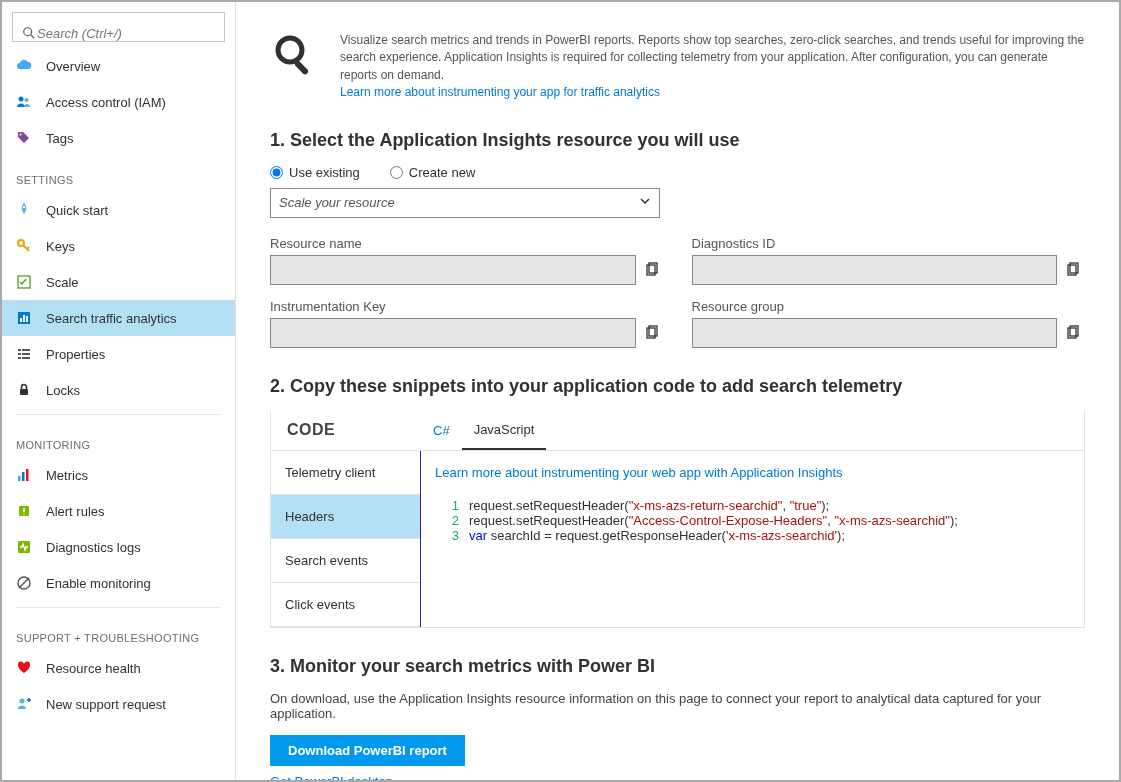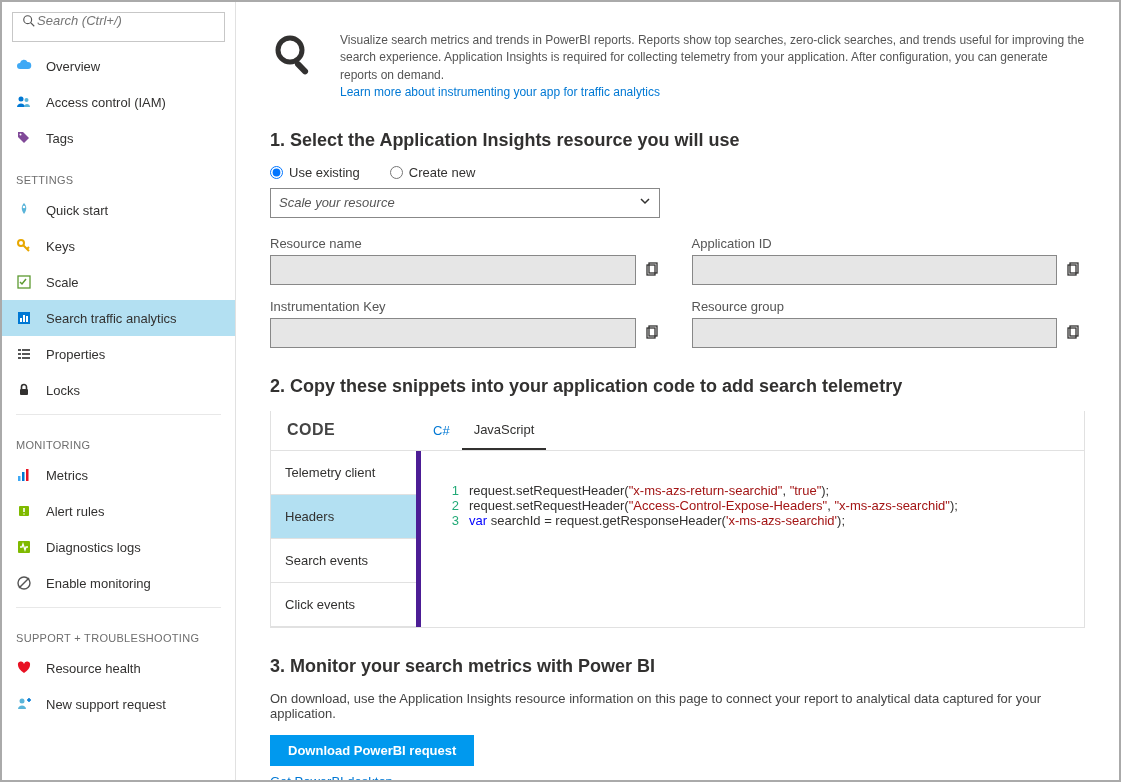--- a/index.html
+++ b/index.html
@@ -1,20 +1,20 @@
 <!DOCTYPE html>
 <html><head>
 <meta charset="utf-8">
 <style>
 * { box-sizing: border-box; margin: 0; padding: 0; font-family: "Segoe UI", Arial, sans-serif; }
 body { background: #fff; color: #323130; font-size: 13px; }
 .frame { width: 1121px; height: 782px; border: 2px solid #aaa; display: flex; overflow: hidden; }
 .sidebar { width: 234px; border-right: 1px solid #e1e1e1; display: flex; flex-direction: column; background: #fff; }
 .search-wrap { padding: 10px 10px 6px 10px; }
-.search-box { display: flex; align-items: flex-start; height: 30px; border: 1px solid #c7c7c7; padding: 0 8px; background: #fff; }
+.search-box { display: flex; align-items: flex-end; height: 30px; border: 1px solid #c7c7c7; padding: 0 8px; background: #fff; }
 .search-box input { border: none; outline: none; flex: 1; font-style: italic; font-size: 13px; color: #666; }
 .nav { overflow-y: auto; flex: 1; }
 .nav-item { display: flex; align-items: center; height: 36px; padding: 0 14px; cursor: pointer; gap: 14px; }
 .nav-item.selected { background: #b3e0f2; }
 .nav-group { font-size: 11px; color: #6e6e6e; padding: 18px 14px 6px 14px; letter-spacing: 0.3px; }
 .nav-sep { border-top: 1px solid #e8e8e8; margin: 6px 14px; }
 .icon { width: 16px; height: 16px; display: inline-flex; align-items: center; justify-content: center; flex-shrink: 0; }
 .main { flex: 1; overflow-y: auto; padding: 30px 34px; }
 .intro { display: flex; gap: 22px; margin-bottom: 28px; }
 .intro-text { font-size: 12px; color: #555; line-height: 1.45; }
@@ -28,21 +28,21 @@
 .form-label { font-size: 13px; color: #555; margin-bottom: 4px; }
 .form-field { display: flex; align-items: center; gap: 4px; margin-bottom: 14px; }
 .form-input { flex: 1; height: 30px; border: 1px solid #888; background: #e6e6e6; padding: 0 6px; }
 .copy-btn { width: 24px; height: 24px; display: flex; align-items: center; justify-content: center; cursor: pointer; color: #323130; }
 .code-area { border: 1px solid #e1e1e1; border-top: none; margin-top: 6px; }
 .code-header { display: flex; align-items: center; border-bottom: 1px solid #e1e1e1; height: 40px; }
 .code-header-label { font-size: 16px; font-weight: 600; letter-spacing: 0.5px; color: #444; padding: 0 16px; width: 150px; }
 .lang-tab { padding: 0 12px; height: 40px; display: flex; align-items: center; cursor: pointer; font-size: 13px; color: #0078d4; }
 .lang-tab.active { color: #323130; border-bottom: 2px solid #323130; font-weight: 400; }
 .code-body { display: flex; }
-.code-nav { width: 150px; border-right: 5px solid #4c1d95; }
+.code-nav { width: 150px; border-right: 1px solid #4c1d95; }
 .code-nav-item { padding: 14px 14px; font-size: 13px; cursor: pointer; border-bottom: 1px solid #e1e1e1; }
 .code-nav-item.selected { background: #b3e0f2; }
 .code-content { flex: 1; padding: 14px 14px 60px 14px; }
 .code-content a { color: #0078d4; text-decoration: none; font-size: 13px; }
 .code-lines { margin-top: 18px; font-family: Consolas, monospace; font-size: 13px; }
 .code-line { display: flex; }
 .ln { width: 24px; text-align: right; color: #2a7; margin-right: 10px; }
 .tok-str { color: #a31515; }
 .tok-kw { color: #0000ff; }
 .desc-p { font-size: 13px; color: #444; margin: 10px 0 14px 0; }
@@ -273,21 +273,21 @@
           <input class="form-input" readonly="" style="">
           <span class="copy-btn">
               <svg width="16" height="16" viewBox="0 0 16 16">
                 <rect x="3" y="3" width="8" height="10" fill="none" stroke="#323130" stroke-width="1.3"></rect>
                 <rect x="5" y="1" width="8" height="10" fill="none" stroke="#323130" stroke-width="1.3"></rect>
               </svg>
             </span>
         </div>
       </div>
       <div class="form-col">
-        <div class="form-label">Application ID</div>
+        <div class="form-label">Diagnostics ID</div>
         <div class="form-field">
           <input class="form-input" readonly="" style="">
           <span class="copy-btn">
               <svg width="16" height="16" viewBox="0 0 16 16">
                 <rect x="3" y="3" width="8" height="10" fill="none" stroke="#323130" stroke-width="1.3"></rect>
                 <rect x="5" y="1" width="8" height="10" fill="none" stroke="#323130" stroke-width="1.3"></rect>
               </svg>
             </span>
         </div>
         <div class="form-label">Resource group</div>
@@ -311,36 +311,37 @@
         <div class="lang-tab active">JavaScript</div>
       </div>
       <div class="code-body">
         <div class="code-nav">
           <div class="code-nav-item">Telemetry client</div>
           <div class="code-nav-item selected">Headers</div>
           <div class="code-nav-item">Search events</div>
           <div class="code-nav-item">Click events</div>
         </div>
         <div class="code-content">
+          <a href="#">Learn more about instrumenting your web app with Application Insights</a>
           <div class="code-lines">
             <div class="code-line">
                 <span class="ln">1</span>
                 <span><span>request.setRequestHeader(</span><span class="tok-str">"x-ms-azs-return-searchid"</span><span>, </span><span class="tok-str">"true"</span><span>);</span></span>
               </div>
             <div class="code-line">
                 <span class="ln">2</span>
                 <span><span>request.setRequestHeader(</span><span class="tok-str">"Access-Control-Expose-Headers"</span><span>, </span><span class="tok-str">"x-ms-azs-searchid"</span><span>);</span></span>
               </div>
             <div class="code-line">
                 <span class="ln">3</span>
                 <span><span class="tok-kw">var</span><span> searchId = request.getResponseHeader(</span><span class="tok-str">'x-ms-azs-searchid'</span><span>);</span></span>
               </div>
           </div>
         </div>
       </div>
     </div>
 
     <div class="section-h" style="margin-top:28px">3. Monitor your search metrics with Power BI</div>
     <p class="desc-p">On download, use the Application Insights resource information on this page to connect your report to analytical data captured for your application.</p>
-    <button class="dl-btn">Download PowerBI request</button><br>
+    <button class="dl-btn">Download PowerBI report</button><br>
     <a href="#" class="link-plain">Get PowerBI desktop</a>
   </div>
 </div>
 
 </body></html>

